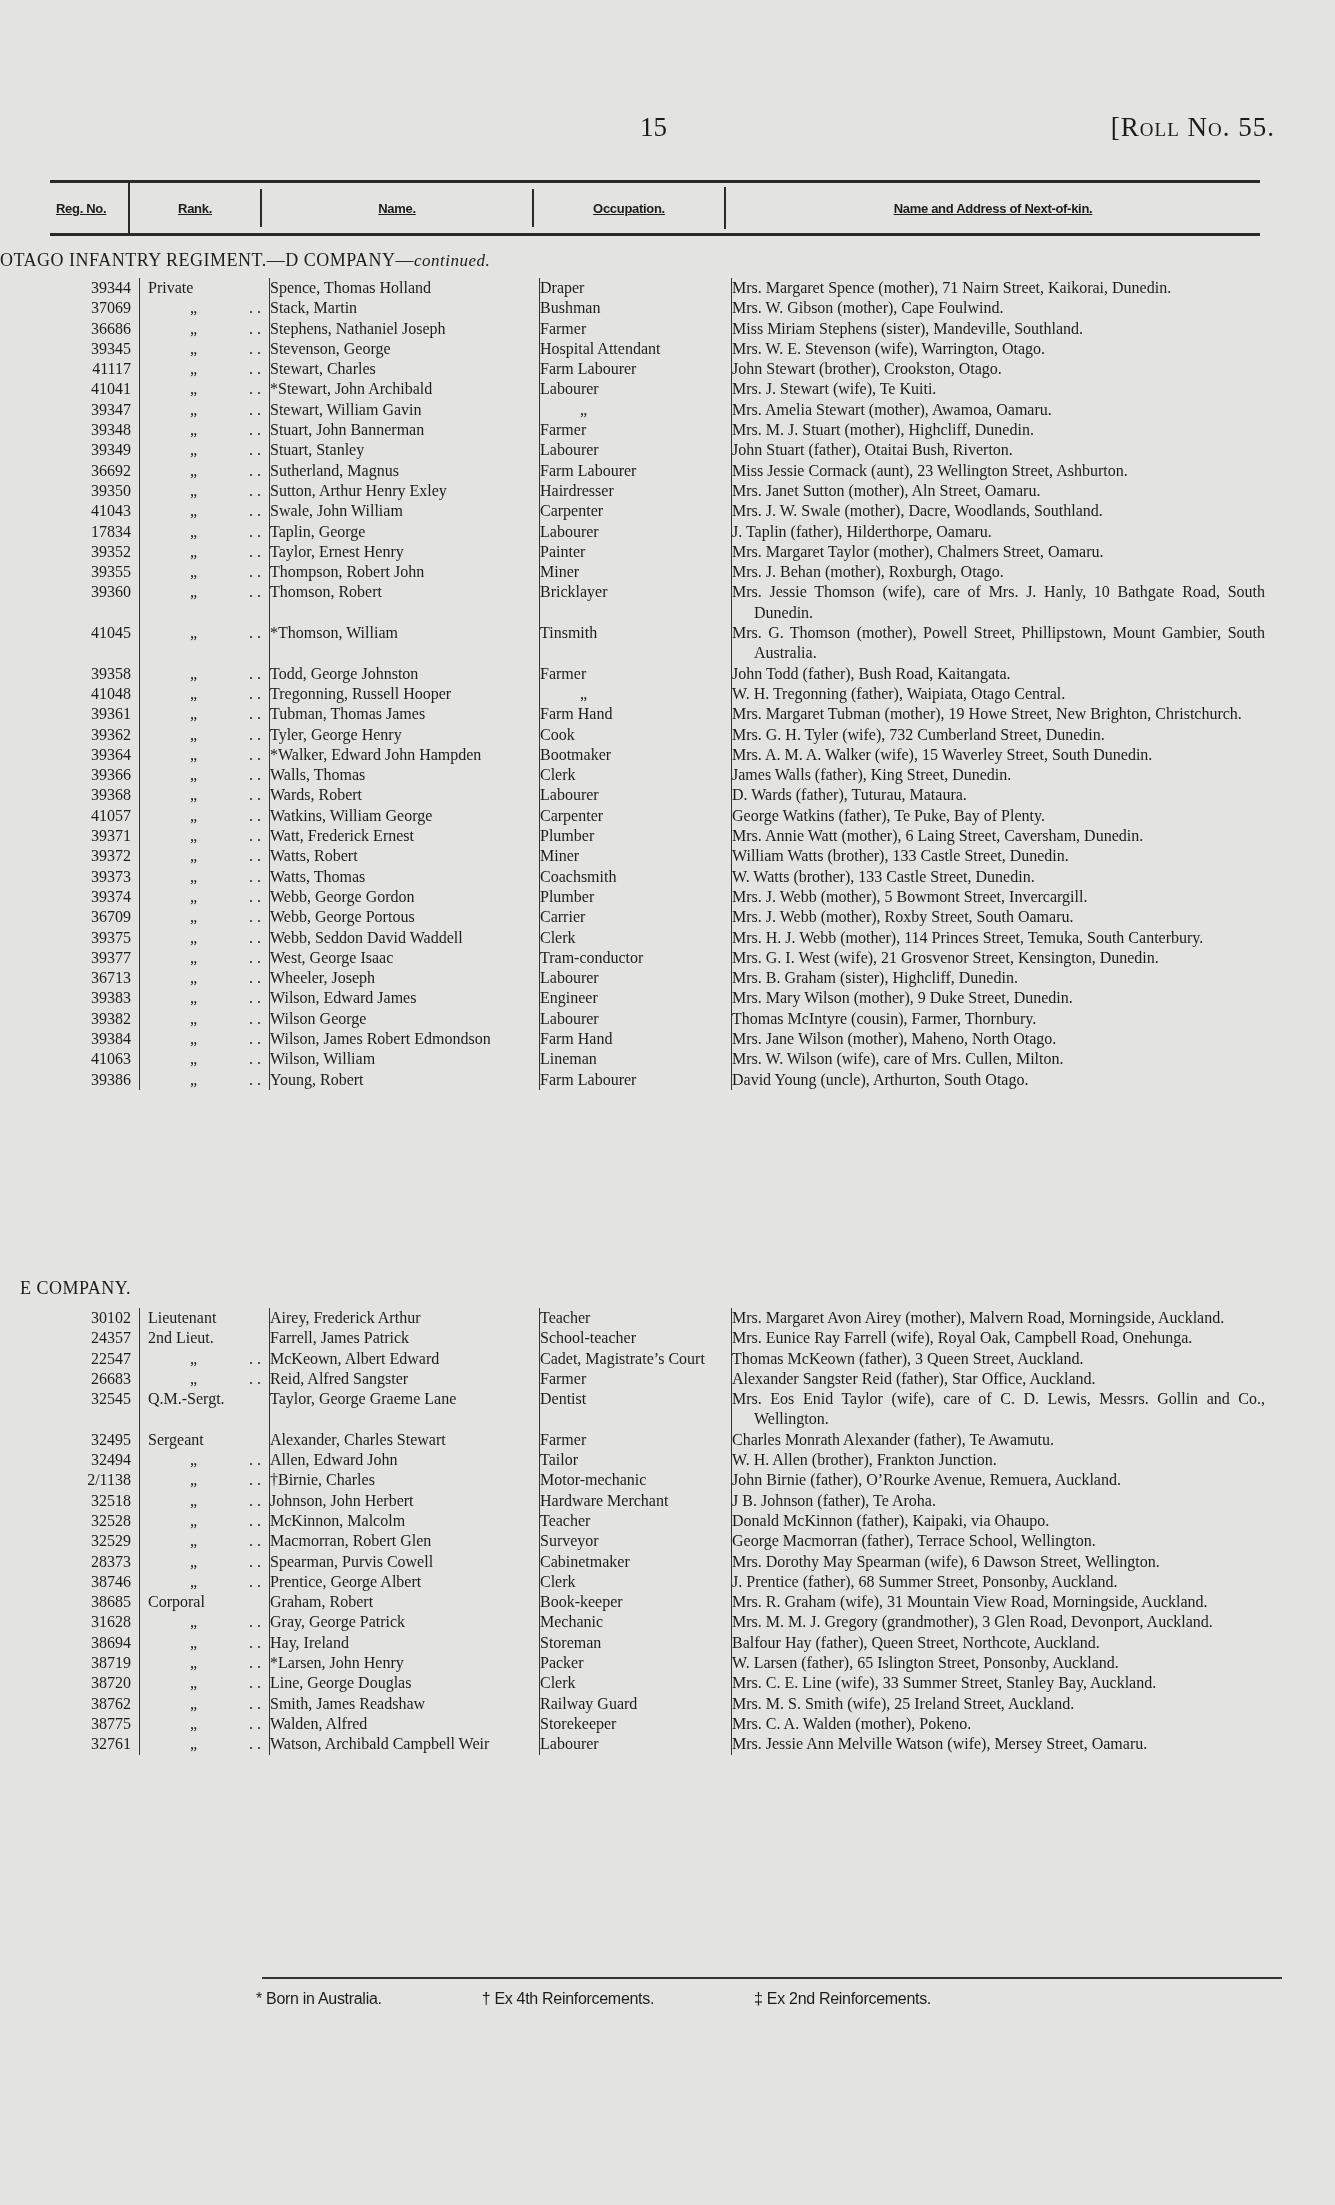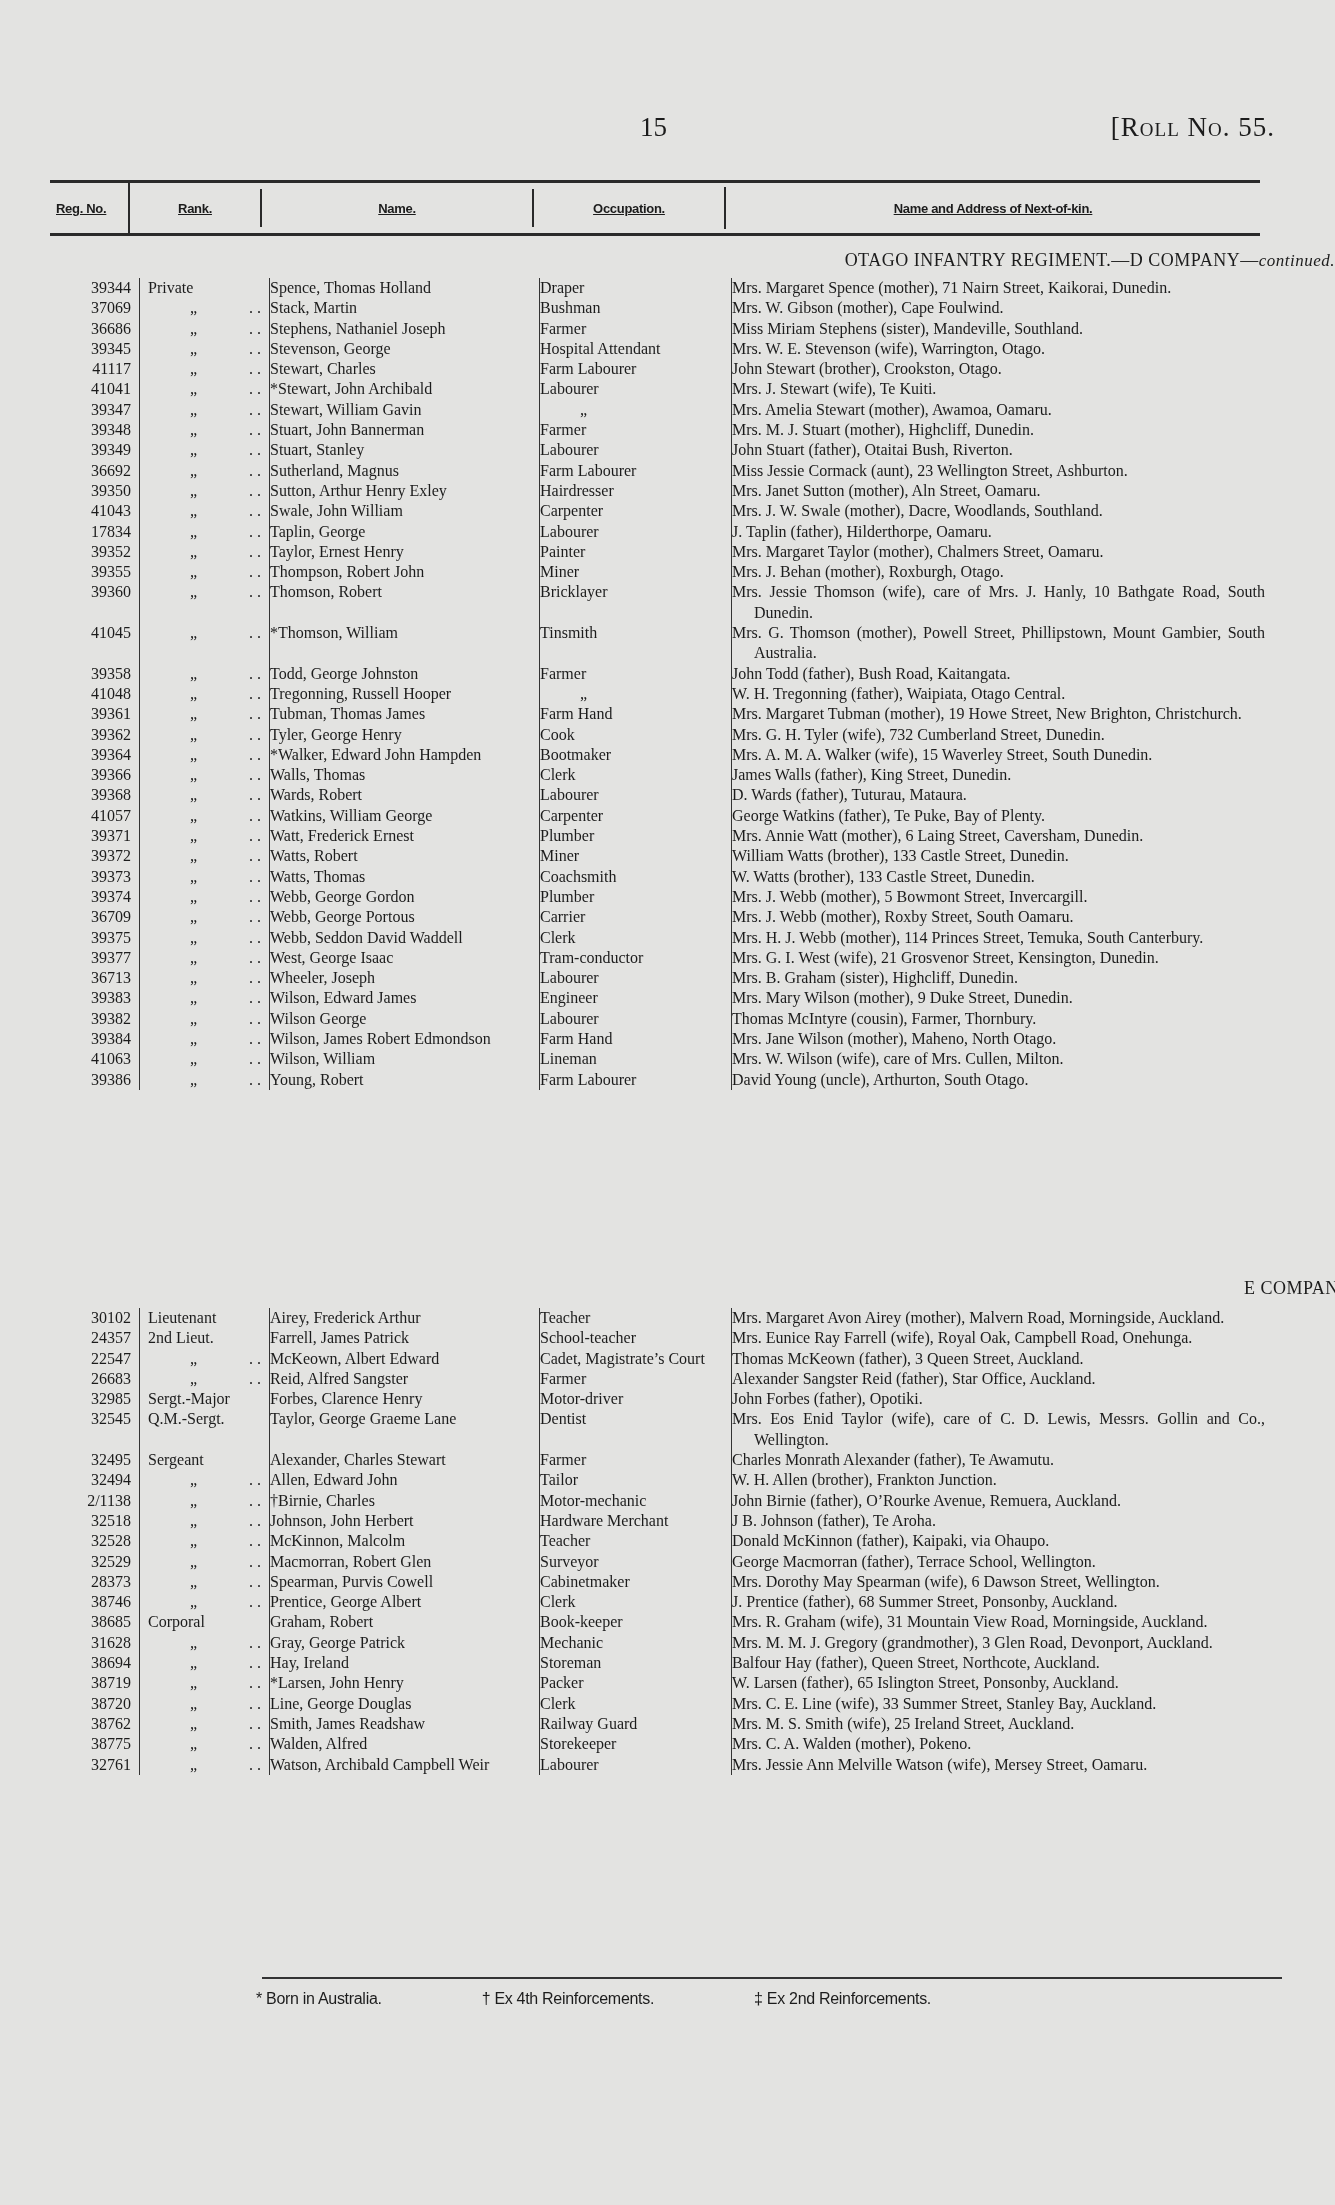--- a/index.html
+++ b/index.html
@@ -24,21 +24,21 @@
     font-size: 13px; font-weight: bold; letter-spacing: -0.3px; text-decoration: underline;
   }
   .col-header div { display: flex; align-items: center; justify-content: center; }
   .ch-reg { width: 80px; border-right: 2px solid #2a2a2a; justify-content: flex-start !important; padding-left: 6px; box-sizing: border-box; }
   .ch-rank { width: 130px; border-right: 2px solid #2a2a2a; height: 38px; margin-top: 6px; }
   .ch-name { width: 270px; border-right: 2px solid #2a2a2a; height: 38px; margin-top: 6px; }
   .ch-occ { width: 190px; border-right: 2px solid #2a2a2a; height: 42px; margin-top: 4px; }
   .ch-kin { flex: 1; }
 
   .section-title {
-    position: absolute; left: 0; width: 1335px; text-align: right;
+    position: absolute; left: 0; width: 1335px; text-align: left;
     font-size: 18px; letter-spacing: 0.5px;
   }
   .section-title em { font-size: 17px; }
 
   .roll-table { position: absolute; left: 55px; width: 1230px; font-size: 16px; line-height: 20.3px; }
   .row { display: flex; }
   .c-reg { width: 76px; text-align: right; padding-right: 8px; flex-shrink: 0; }
   .c-rank { width: 130px; flex-shrink: 0; border-left: 1.5px solid #333; padding-left: 8px; box-sizing: border-box; position: relative; }
   .c-rank .ditto { position: absolute; left: 50px; }
   .c-rank .dots { position: absolute; right: 8px; }
@@ -483,27 +483,20 @@
       <div class="c-reg">26683</div>
       <div class="c-rank">
         <span class="ditto">„</span>
         <span class="dots">. .</span>
       </div>
       <div class="c-name hang"><span>Reid, Alfred Sangster</span></div>
       <div class="c-occ hang"><span class="">Farmer</span></div>
       <div class="c-kin hang">Alexander Sangster Reid (father), Star Office, Auckland.</div>
     </div>
     <div class="row">
-      <div class="c-reg">32985</div>
-      <div class="c-rank"><span class="">Sergt.-Major</span></div>
-      <div class="c-name hang"><span>Forbes, Clarence Henry</span></div>
-      <div class="c-occ hang"><span class="">Motor-driver</span></div>
-      <div class="c-kin hang">John Forbes (father), Opotiki.</div>
-    </div>
-    <div class="row">
       <div class="c-reg">32545</div>
       <div class="c-rank"><span class="">Q.M.-Sergt.</span></div>
       <div class="c-name hang"><span>Taylor, George Graeme Lane</span></div>
       <div class="c-occ hang"><span class="">Dentist</span></div>
       <div class="c-kin hang">Mrs. Eos Enid Taylor (wife), care of C. D. Lewis, Messrs. Gollin and Co., Wellington.</div>
     </div>
     <div class="row">
       <div class="c-reg">32495</div>
       <div class="c-rank"><span class="">Sergeant</span></div>
       <div class="c-name hang"><span>Alexander, Charles Stewart</span></div>

